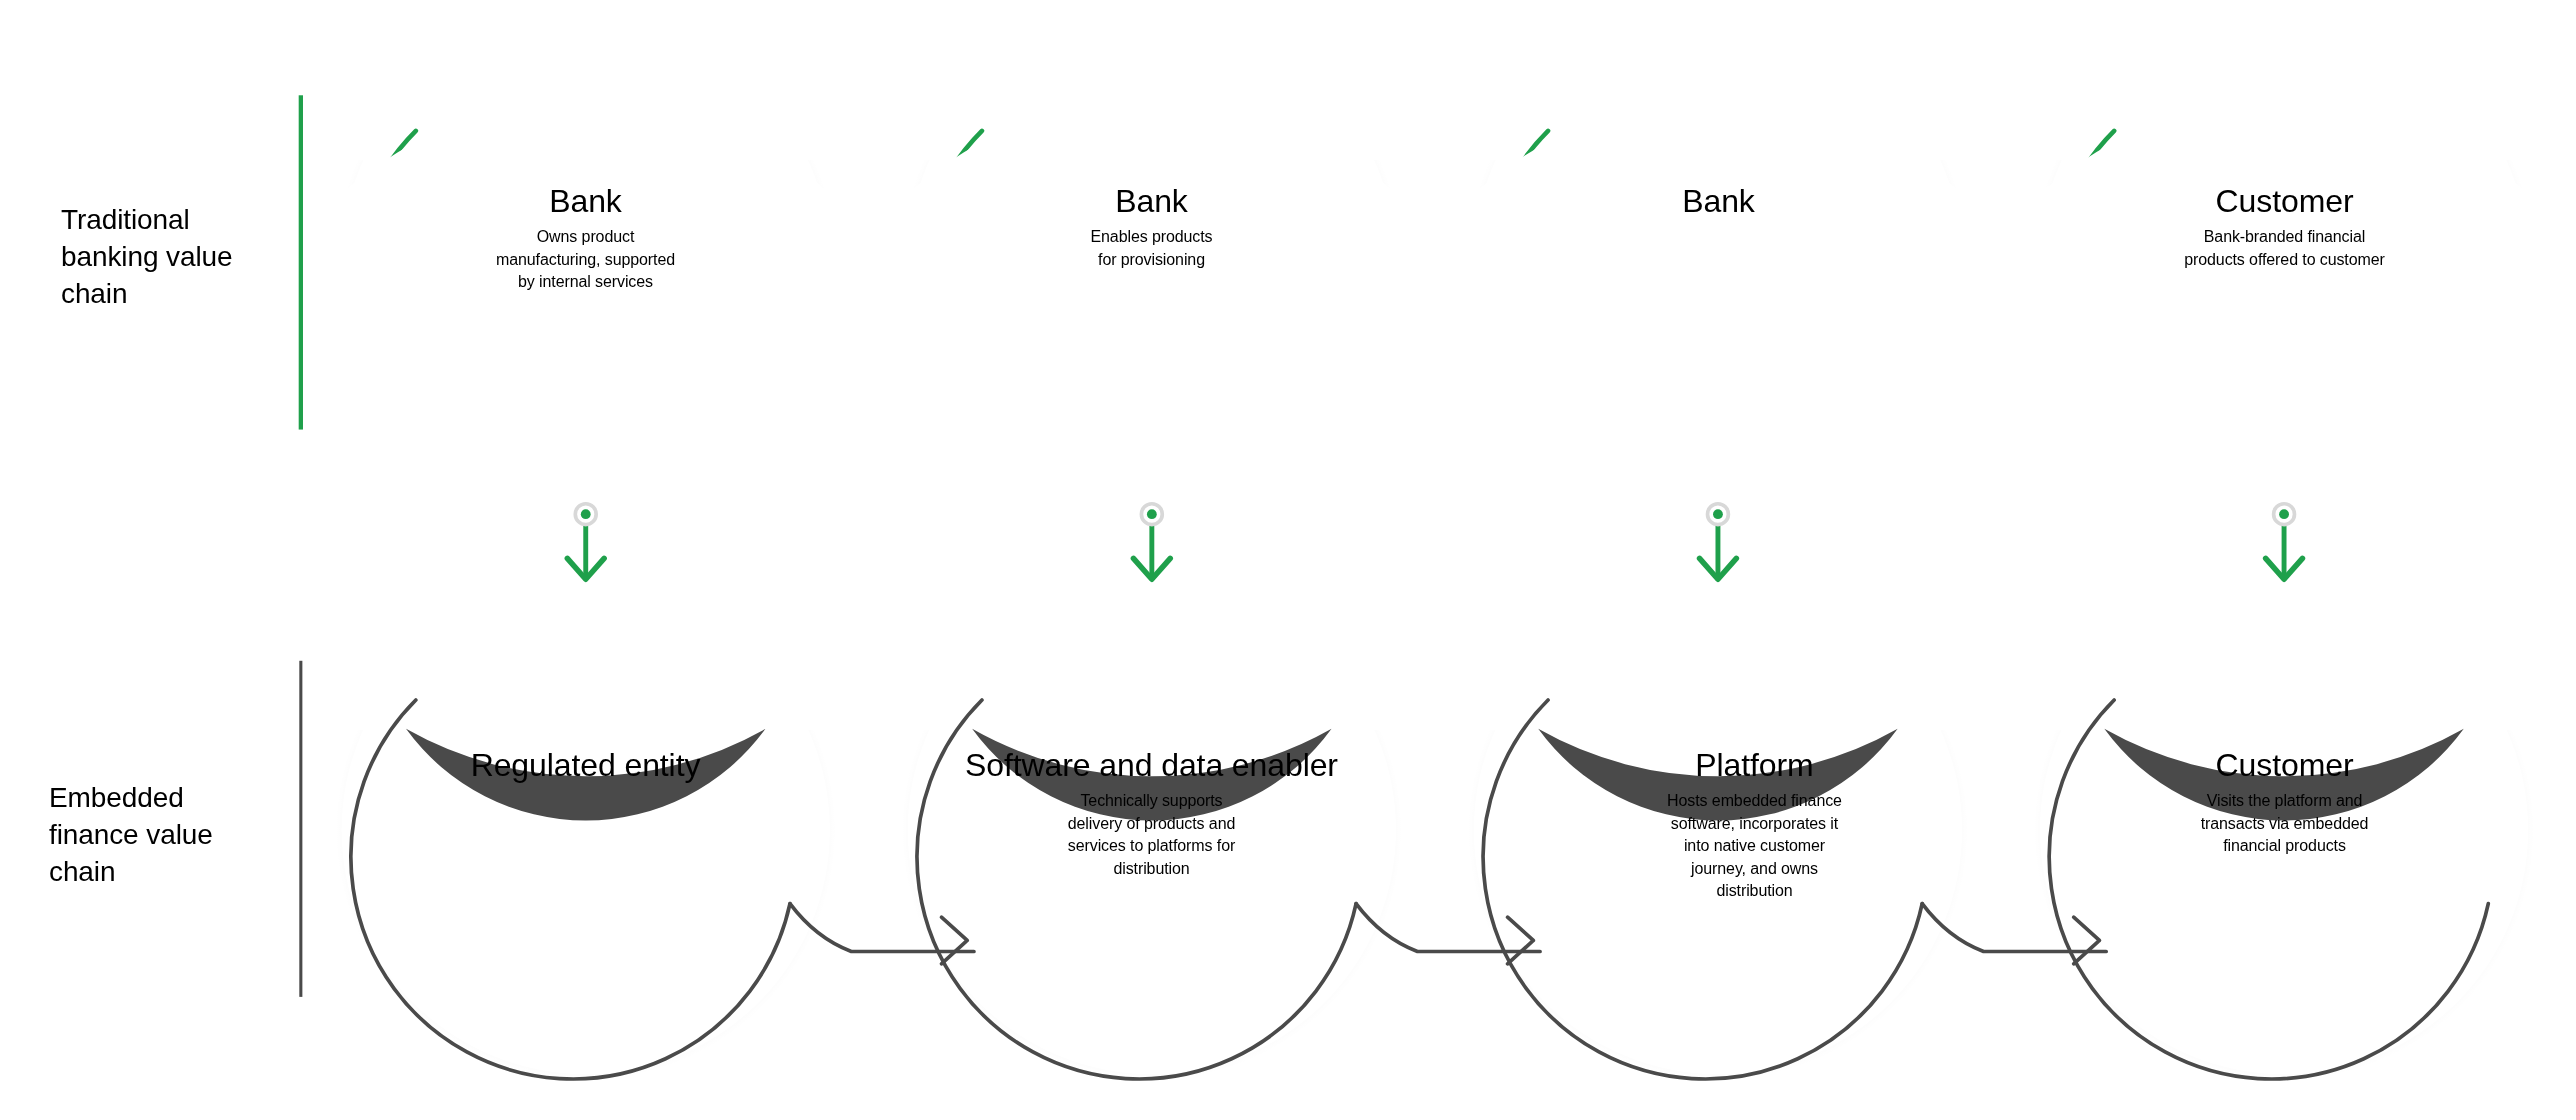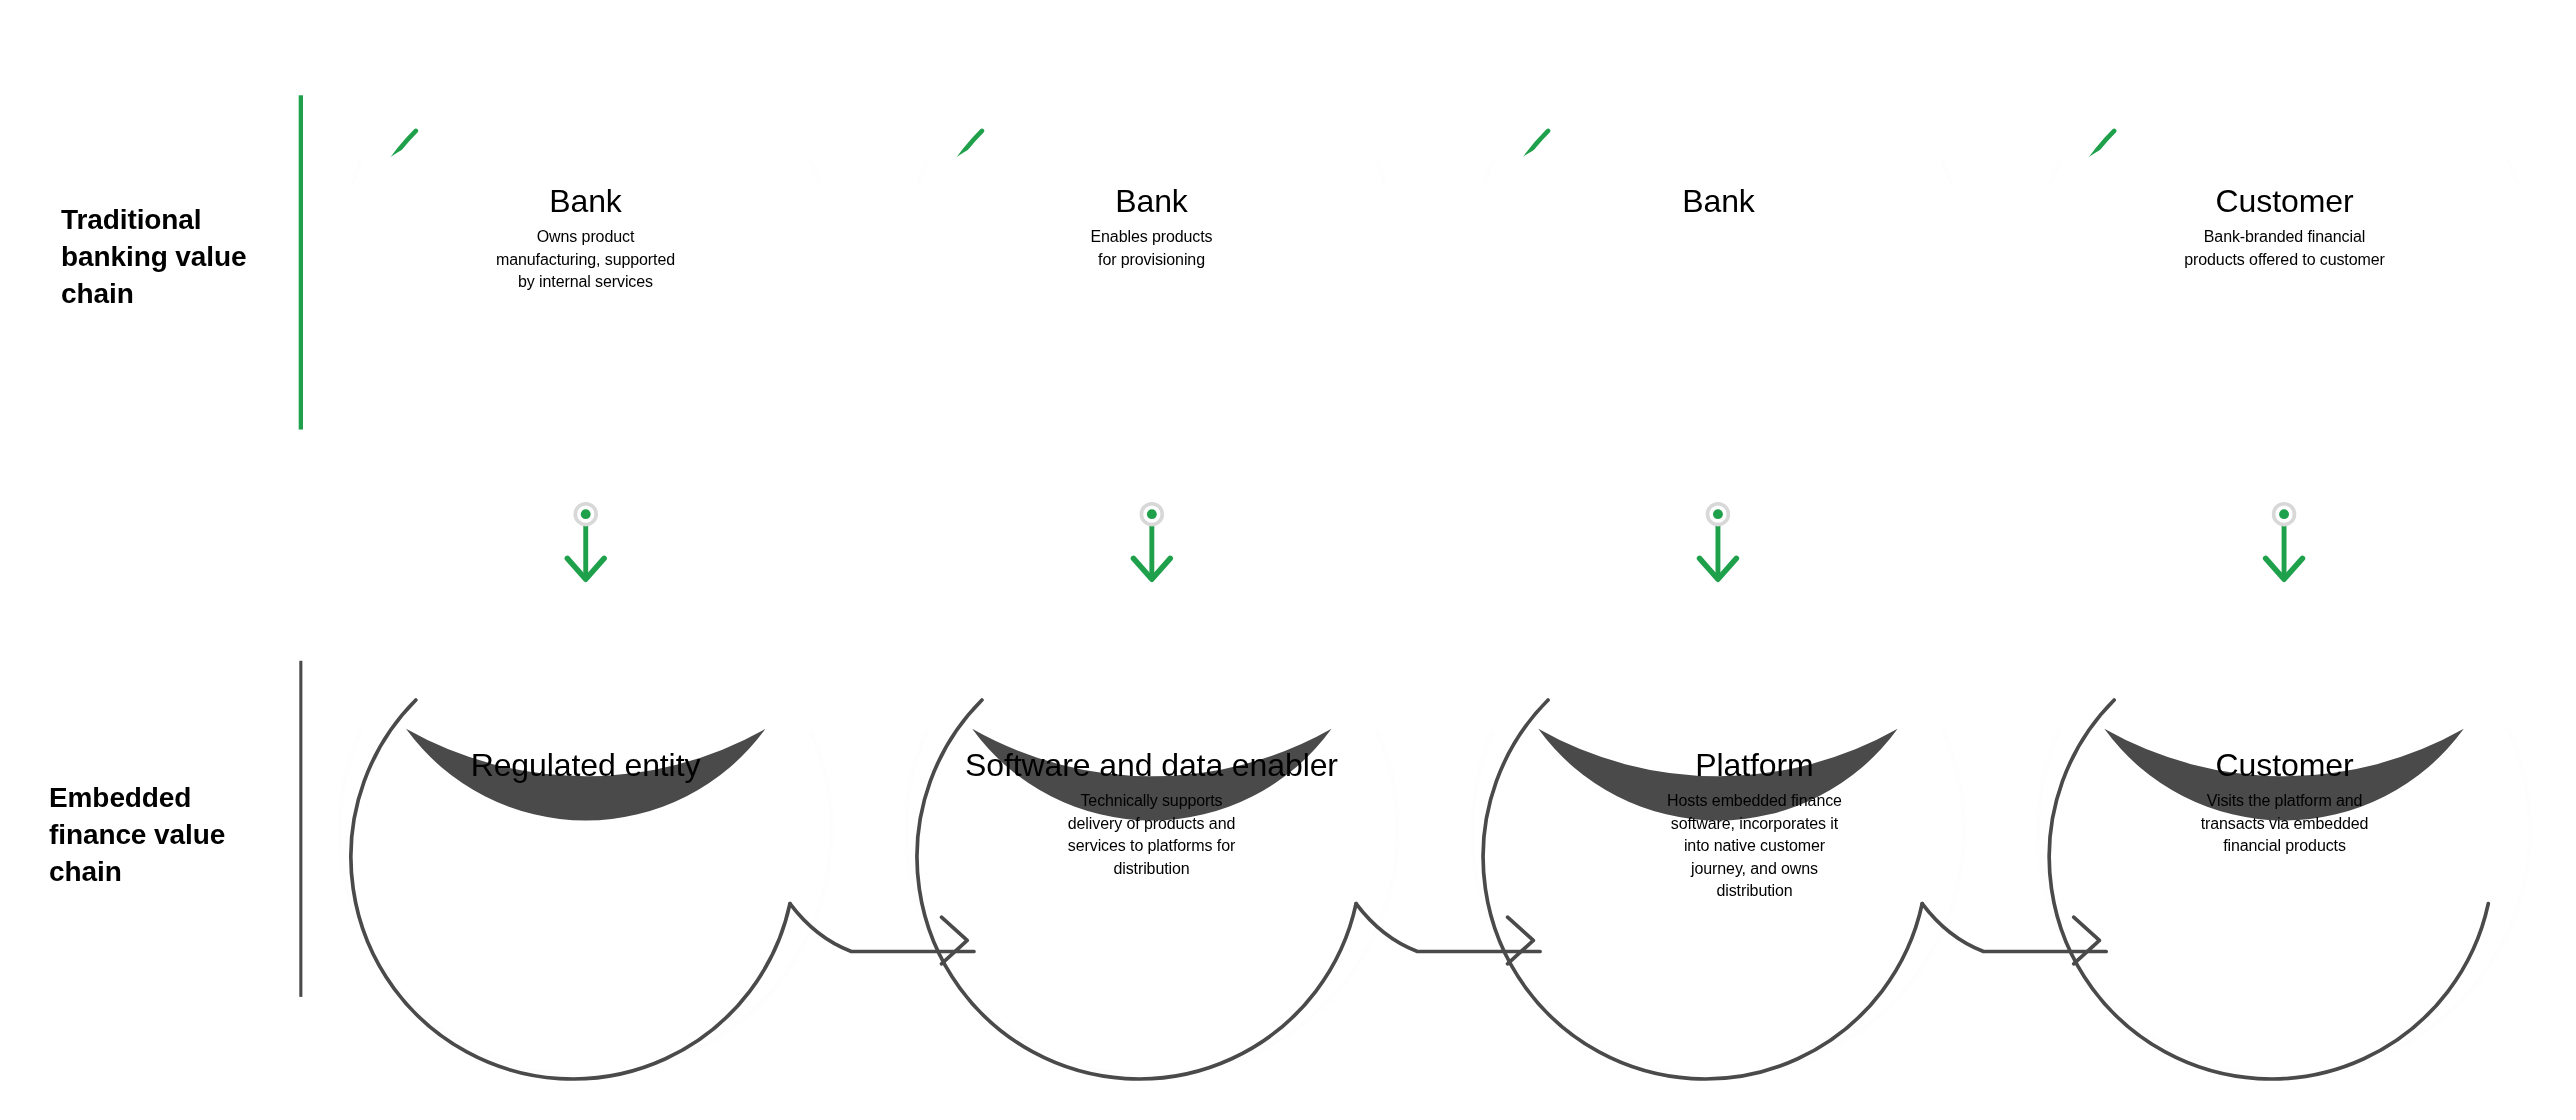--- a/index.html
+++ b/index.html
@@ -20,21 +20,21 @@
     background: #ffffff;
   }
   #vec {
     position: absolute;
     left: 0; top: 0;
     width: 2576px;
     height: 1121px;
   }
   .rowlabel {
     position: absolute;
-    font-weight: bold;
+    font-weight: normal;
     color: #000000;
     font-size: 28px;
     line-height: 1.32;
     letter-spacing: -0.1px;
     white-space: pre-line;
   }
   #label-top { left: 61px; top: 202px; width: 209px; }
   #label-bottom { left: 49px; top: 780px; width: 209px; }
 
   .node-text {

